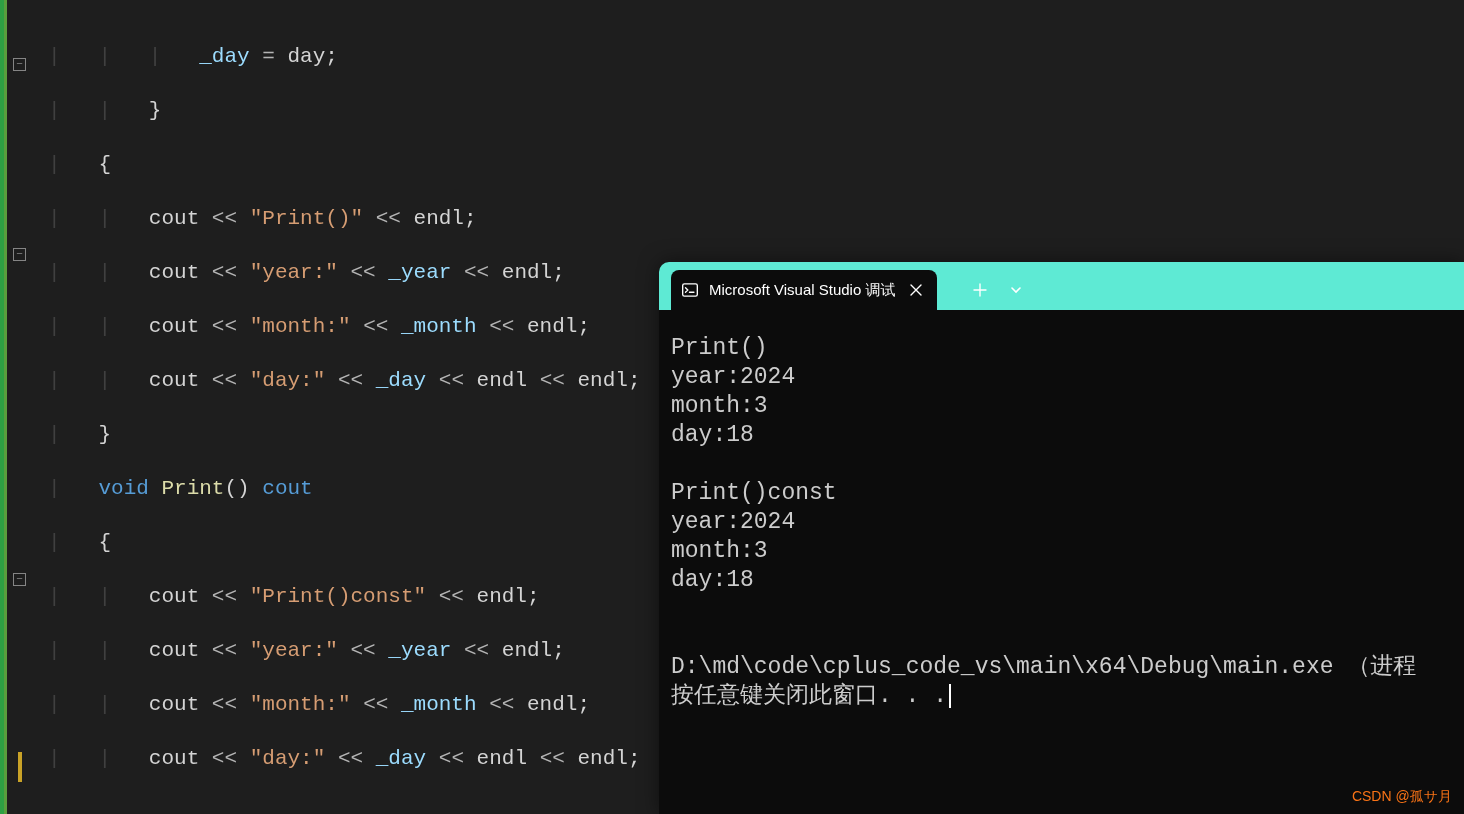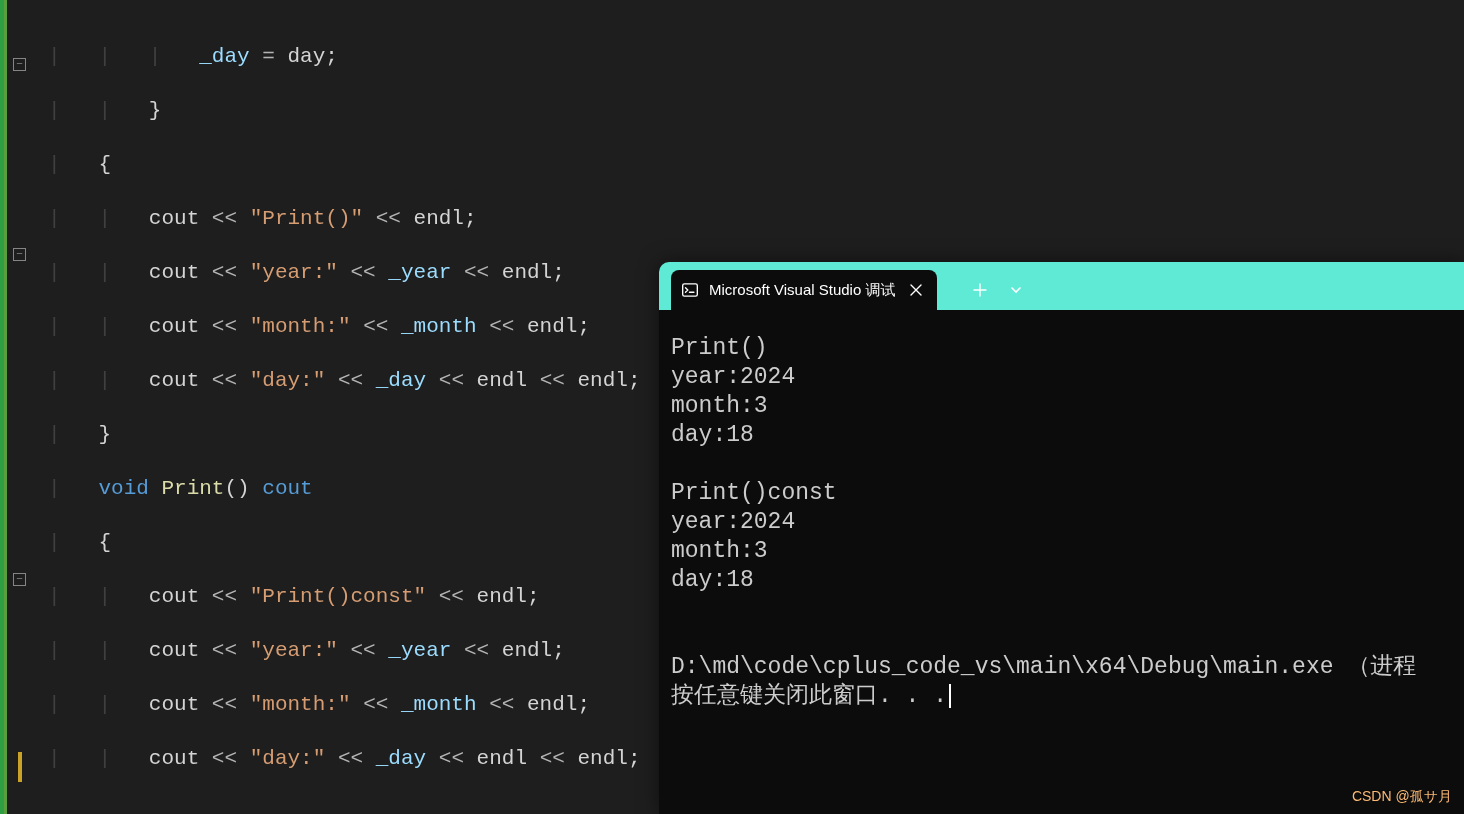--- a/index.html
+++ b/index.html
@@ -144,21 +144,21 @@
       background: #ffffff;
       vertical-align: middle;
       margin-left: 2px;
     }
     .watermark {
       position: absolute;
       right: 12px;
       bottom: 8px;
       font-family: 'Segoe UI', sans-serif;
       font-size: 14px;
-      color: #fdba74;
+      color: #f97316;
     }
     .yellow-bar {
       position: absolute;
       left: 18px;
       top: 752px;
       width: 4px;
       height: 30px;
       background: #c9a227;
     }
   </style>

